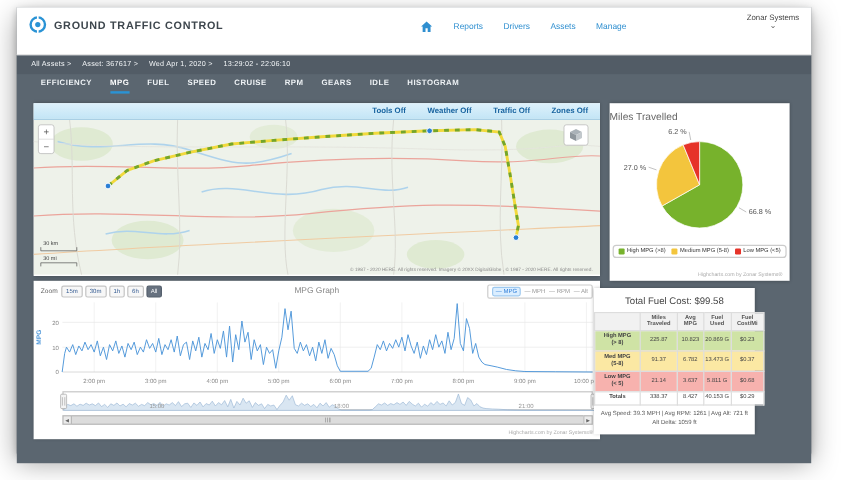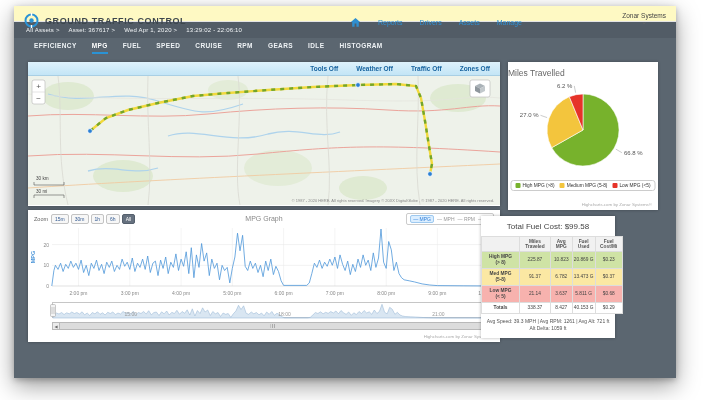--- a/index.html
+++ b/index.html
@@ -1,21 +1,21 @@
 <!DOCTYPE html>
 <html><head>
 <meta charset="utf-8">
 <style>
   *{margin:0;padding:0;box-sizing:border-box}
   html,body{width:720px;height:400px;background:#ffffff;font-family:"Liberation Sans",sans-serif;overflow:hidden}
   body{position:relative}
   .card{position:absolute;left:14px;top:6px;width:662px;height:372px;background:#5b6670;
         box-shadow:0 8px 22px rgba(0,0,0,.38),0 2px 6px rgba(0,0,0,.25)}
   
-  .topbar{position:relative;height:16px;background:#fef9c3;border-bottom:1px solid #e4e4e4}
+  .topbar{position:relative;height:40px;background:#ffffff;border-bottom:1px solid #e4e4e4}
   .brand{position:absolute;left:10px;top:7px;display:flex;align-items:center;gap:6px}
   .brand-title{font-size:9px;font-weight:bold;color:#3d464d;letter-spacing:.6px}
   .mainnav{position:absolute;left:336px;top:0;height:32px;display:flex;align-items:center;gap:17px}
   .mainnav .nav-item{font-size:7px;color:#2f8fd0;cursor:pointer}
   .home-ic{width:11px;height:11px}
   .account{position:absolute;right:10px;top:6px;text-align:center}
   .account-label{font-size:6.5px;color:#444}
   .chev{font-size:7px;color:#666;line-height:5px}
   
   .crumbbar{height:16px;background:#525c66;display:flex;align-items:center;gap:9px;padding-left:12px}
@@ -59,21 +59,21 @@
   .nav-wrap{position:absolute;left:24px;top:92px;width:442px;height:16px;border:1px solid #c6c6c6;background:#fff}
   .nav-svg{position:absolute;left:0;top:0;overflow:visible}
   .scrollbar{position:absolute;left:24px;top:112px;width:442px;height:8px;display:flex}
   .sb-arrow{width:8px;height:8px;background:#ebebeb;border:1px solid #b9b9b9;font-size:4px;color:#666;
             display:flex;align-items:center;justify-content:center;cursor:pointer}
   .sb-thumb{flex:1;background:#dcdcdc;border:1px solid #b9b9b9;border-left:none;border-right:none;
             position:relative;cursor:grab}
   .sb-grip{position:absolute;left:50%;top:1px;bottom:1px;width:5px;transform:translateX(-50%);
            background:repeating-linear-gradient(90deg,#aaa 0,#aaa 1px,transparent 1px,transparent 2px)}
   
-  .table-panel{left:467px;top:178px;width:134px;height:122px}
+  .table-panel{left:481px;top:178px;width:134px;height:122px}
   .ft-title{font-size:8px;color:#444;text-align:center;margin-top:6px}
   table.fuel{border-collapse:collapse;margin:5px auto 0;width:142px}
   table.fuel th,table.fuel td{border:0.5px solid #ddd;font-size:4.8px;padding:2px 1px;text-align:center;color:#444}
   table.fuel thead th{background:#f1f1f1;font-weight:bold;color:#555}
   td.rowlabel{text-align:left;padding-left:2px;font-weight:bold;color:#333;width:38px;line-height:1.25}
   td.rowlabel .sub{font-weight:bold;display:block}
   tr.row-high td{background:#cfe3a5}
   tr.row-med td{background:#fbe8a3}
   tr.row-low td{background:#f7b2ae}
   tr.row-tot td{background:#fff}

